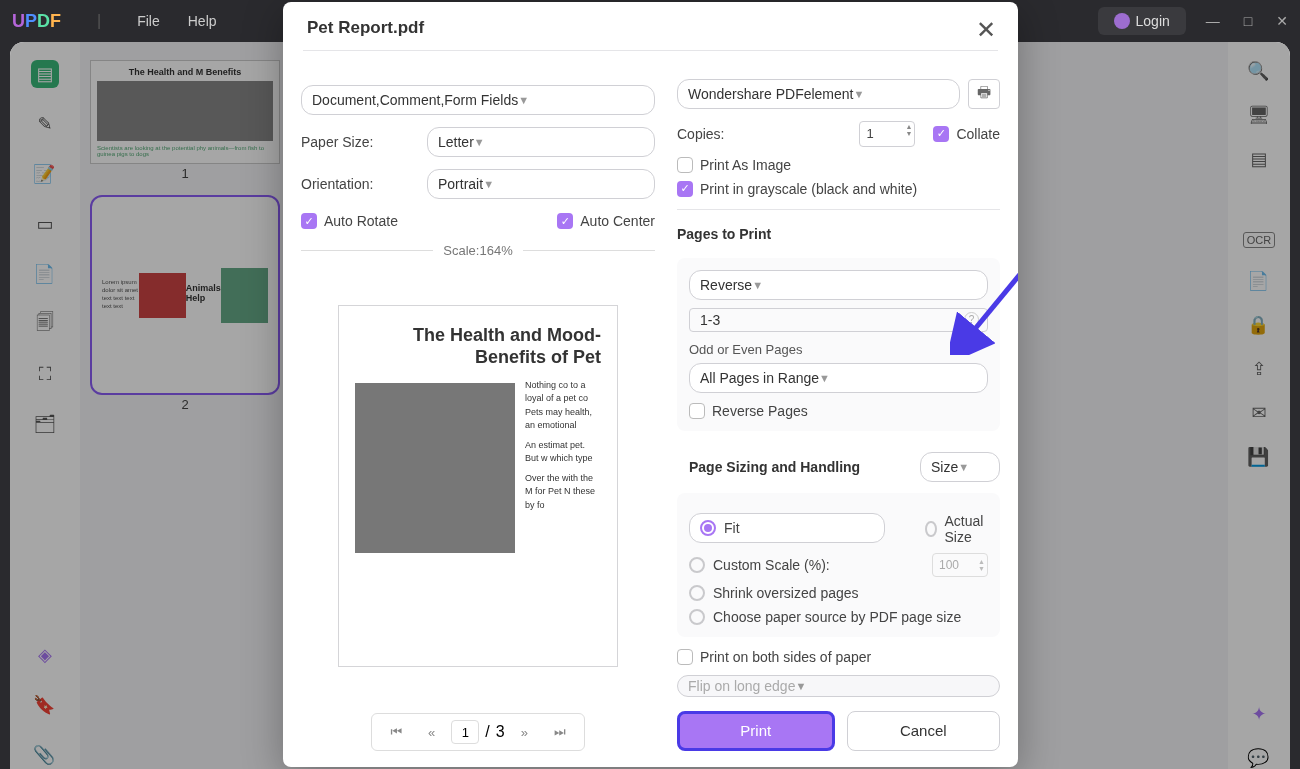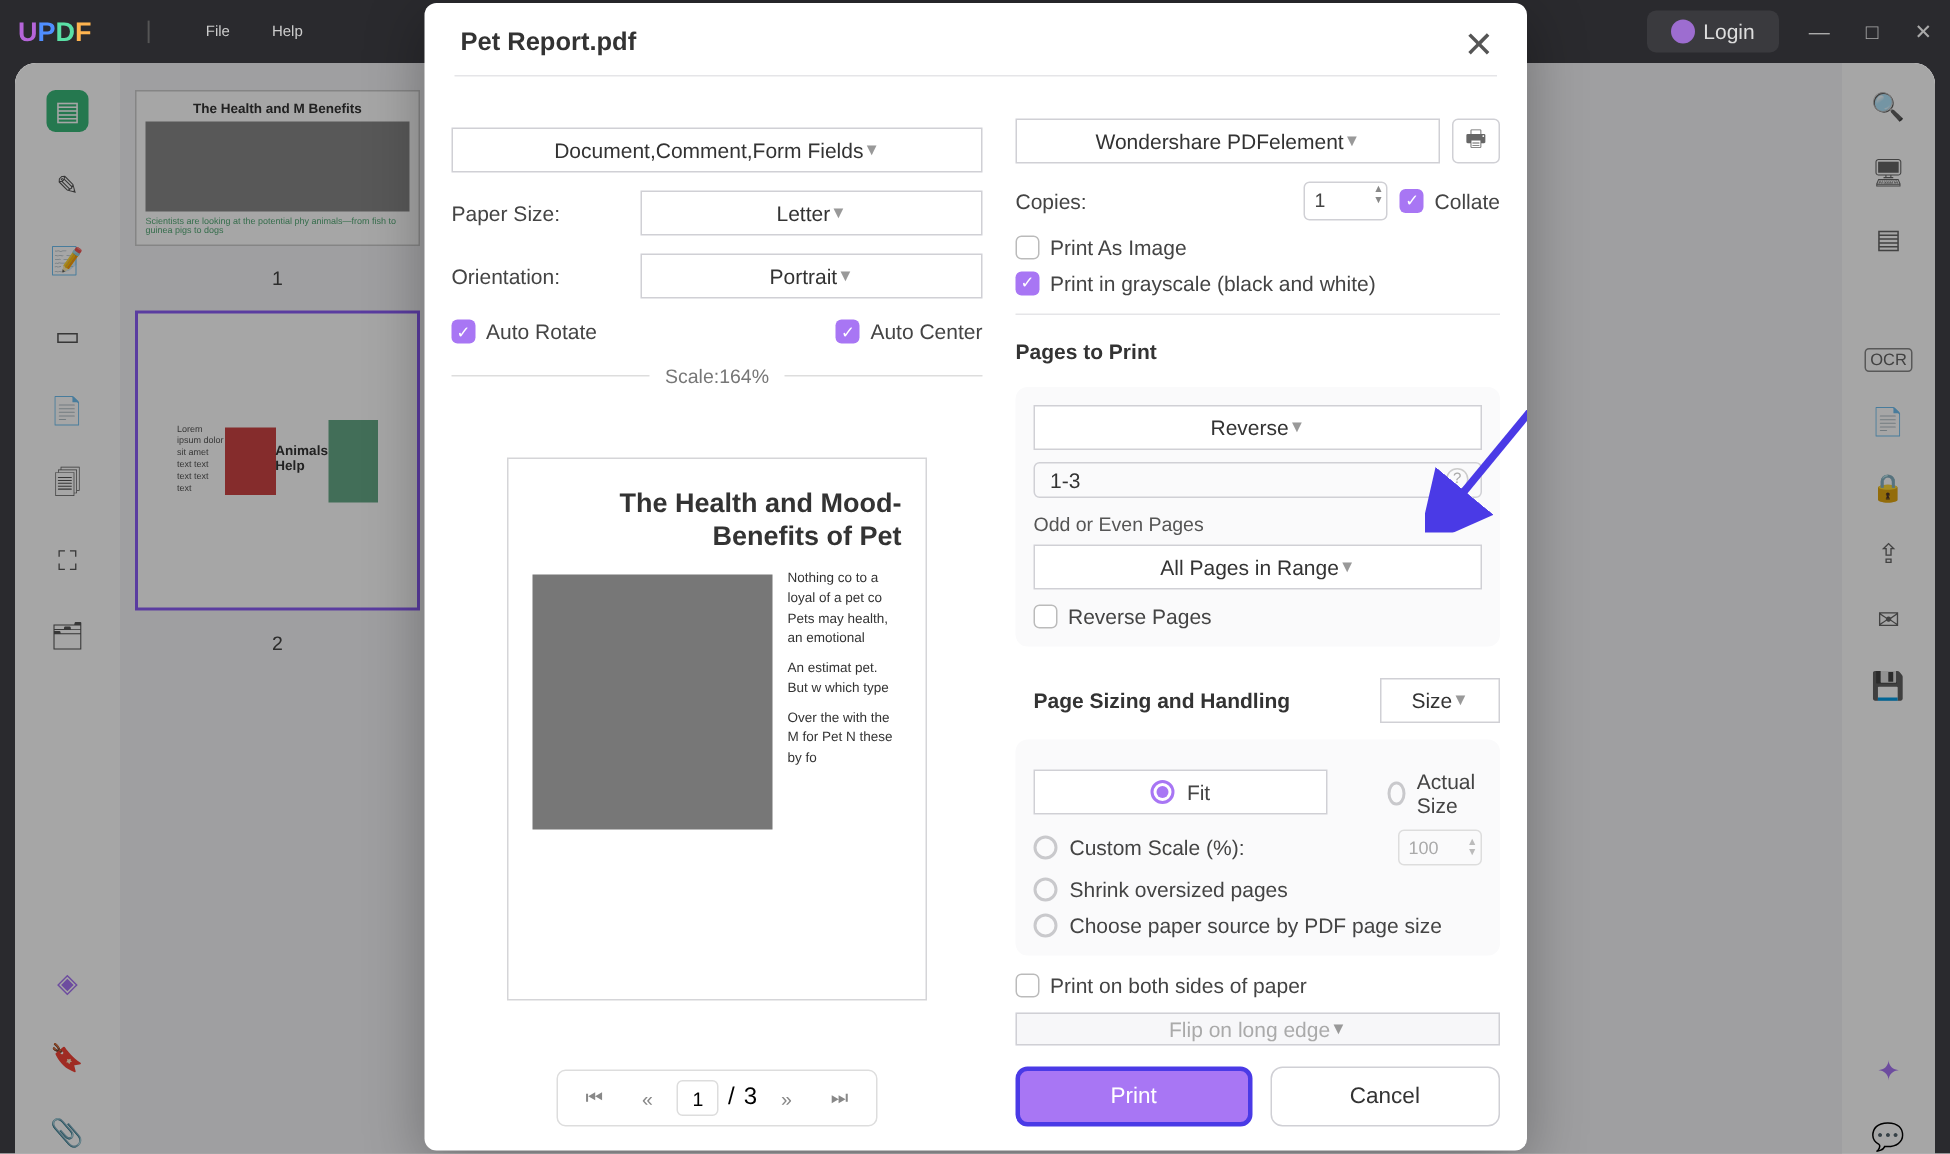--- a/index.html
+++ b/index.html
@@ -1,47 +1,47 @@
 <!DOCTYPE html>
 <html><head>
 <meta charset="utf-8">
 <style>
 *{box-sizing:border-box;margin:0;padding:0;font-family:-apple-system,BlinkMacSystemFont,"Segoe UI",sans-serif}
 body{background:#2a2a2e;width:1300px;height:769px;overflow:hidden;position:relative}
 .topbar{height:42px;background:#2a2a2e;display:flex;align-items:center;color:#999;padding:0 12px;gap:28px}
 .logo{font-weight:700;font-size:18px}
 .logo .u{color:#b565d9}.logo .p{color:#4f8eff}.logo .d{color:#5ae0a6}.logo .f{color:#ffb44f}
 .logo-sep{color:#555;margin:0 8px}
-.topmenu{color:#ccc;font-size:10px}
+.topmenu{color:#ccc;font-size:14px}
 .top-right{margin-left:auto;display:flex;align-items:center;gap:20px;color:#888}
 .login-btn{display:flex;align-items:center;gap:6px;background:#3a3a3e;padding:6px 16px;border-radius:6px;color:#ddd;font-size:14px}
 .login-btn .avatar-icon{width:16px;height:16px;border-radius:50%;background:#9d6dd0}
 .win-ctrl{display:flex;gap:24px;font-size:14px;color:#aaa}
 .main-shell{position:absolute;top:42px;left:10px;right:10px;bottom:0;background:#f5f5f7;border-radius:14px 14px 0 0;overflow:hidden}
 .left-rail{position:absolute;left:0;top:0;bottom:0;width:70px;background:#fff;display:flex;flex-direction:column;align-items:center;padding-top:18px;gap:22px}
 .rail-icon{width:28px;height:28px;display:flex;align-items:center;justify-content:center;color:#555;font-size:18px}
 .rail-icon.active{background:#3ab87a;color:#fff;border-radius:6px}
 .rail-spacer{flex:1}
 .right-rail{position:absolute;right:0;top:0;bottom:0;width:62px;background:#fff;display:flex;flex-direction:column;align-items:center;padding-top:18px;gap:22px;color:#666;font-size:18px}
 .thumbs{position:absolute;left:70px;top:0;bottom:0;width:210px;padding:18px 10px;overflow:hidden}
-.thumb{border:1px solid #ccc;background:#fff;margin-bottom:14px;padding:6px;font-size:8px;color:#333}
+.thumb{border:1px solid #ccc;background:#fff;margin-bottom:2px;padding:6px;font-size:8px;color:#333}
 .thumb.sel{border:2px solid #8b5cf6}
 .thumb-title{font-weight:700;text-align:center;font-size:9px;margin-bottom:4px}
 .thumb-img{width:100%;height:60px;background:#888;margin:4px 0}
 .thumb-num{text-align:center;font-size:13px;color:#444;margin-bottom:14px}
 .overlay{position:absolute;inset:0;background:rgba(0,0,0,.35)}
 .dialog{position:absolute;left:283px;top:2px;width:735px;height:765px;background:#fff;border-radius:8px;box-shadow:0 10px 40px rgba(0,0,0,.3);display:flex;flex-direction:column}
 .dlg-head{padding:16px 24px 12px;position:relative;border-bottom:none}
 .dlg-title{font-size:17px;font-weight:600;color:#333}
 .dlg-close{position:absolute;right:22px;top:14px;font-size:24px;color:#555;cursor:pointer}
 .dlg-sep{height:1px;background:#e5e5e8;margin:0 20px}
 .dlg-body{flex:1;display:flex;padding:12px 18px 16px;gap:22px;overflow:hidden}
 .col-left{flex:0 0 354px;min-width:354px;display:flex;flex-direction:column}
 .col-right{flex:1;display:flex;flex-direction:column;font-size:14px;color:#444}
-.sel{width:100%;height:30px;border:1px solid #d0d0d5;border-radius:0;background:#fff;display:flex;align-items:center;padding:0 26px;font-size:14px;color:#333;justify-content:center}
+.sel{width:100%;height:30px;border:1px solid #d0d0d5;border-radius:12px;background:#fff;display:flex;align-items:center;padding:0 10px;font-size:14px;color:#333;justify-content:flex-start}
 .sel .caret{color:#999;font-size:11px}
 .row{display:flex;align-items:center;gap:10px;margin-top:12px}
 .row label{font-size:14px;color:#444;flex:0 0 116px}
 .sel.sm{flex:1}
 .chk{display:flex;align-items:center;gap:7px;font-size:14px;color:#444}
 .chk .box{width:16px;height:16px;border-radius:4px;background:#a876f4;display:flex;align-items:center;justify-content:center;color:#fff;font-size:11px}
 .chk .box.empty{background:#fff;border:1.5px solid #bbb}
 .lr-row{display:flex;justify-content:space-between;margin-top:14px}
 .scale-line{display:flex;align-items:center;gap:10px;margin-top:14px;color:#777;font-size:13px}
 .scale-line:before,.scale-line:after{content:"";flex:1;height:1px;background:#ddd}
@@ -49,21 +49,21 @@
 .preview-page{width:280px;height:362px;background:#fff;border:1px solid #d5d5d8;padding:18px 16px;overflow:hidden;font-size:11px;color:#333}
 .preview-page h2{font-size:18px;font-weight:700;text-align:right;line-height:1.25;margin-bottom:10px}
 .preview-cat{width:160px;height:170px;background:#777;margin:4px 0;float:left;margin-right:10px}
 .preview-page p{font-size:9px;line-height:1.5;margin-bottom:6px}
 .pager{margin-top:14px;display:flex;justify-content:center;align-items:center;gap:6px;border:1px solid #ddd;border-radius:6px;padding:6px 8px;align-self:center}
 .pg-btn{padding:4px 10px;color:#888;font-size:13px;cursor:pointer}
 .pg-input{width:28px;text-align:center;border:1px solid #ddd;border-radius:4px;height:24px;font-size:13px}
 .printer-row{display:flex;gap:8px;align-items:center}
 .printer-row .sel{flex:1}
 .printer-btn{width:32px;height:30px;border:1px solid #d0d0d5;border-radius:4px;display:flex;align-items:center;justify-content:center;color:#666;font-size:15px}
-.copies-row{display:flex;align-items:center;margin-top:12px;gap:8px}
+.copies-row{display:flex;align-items:center;margin-top:12px;gap:18px}
 .copies-row label{font-size:14px;color:#444}
 .spacer{flex:1}
 .num-input{width:56px;height:26px;border:1px solid #d0d0d5;border-radius:4px;padding:0 6px;font-size:13px;display:flex;align-items:center;position:relative}
 .num-input .arrows{position:absolute;right:2px;top:1px;display:flex;flex-direction:column;font-size:7px;color:#888;line-height:1}
 .blk{margin-top:10px}
 .sect-hd{font-weight:700;color:#333;font-size:14px;margin-top:16px;margin-bottom:10px}
 .group-box{background:#fafafb;border-radius:8px;padding:12px;margin-top:6px}
 .txt-input{width:100%;height:24px;border:1px solid #d0d0d5;border-radius:4px;padding:0 28px 0 10px;font-size:14px;color:#333;position:relative;display:flex;align-items:center;margin-top:8px}
 .txt-input .help{position:absolute;right:8px;color:#aaa;font-size:13px;border:1px solid #ccc;border-radius:50%;width:15px;height:15px;display:flex;align-items:center;justify-content:center;font-size:10px}
 .sub-lbl{font-size:13px;color:#555;margin-top:10px}

